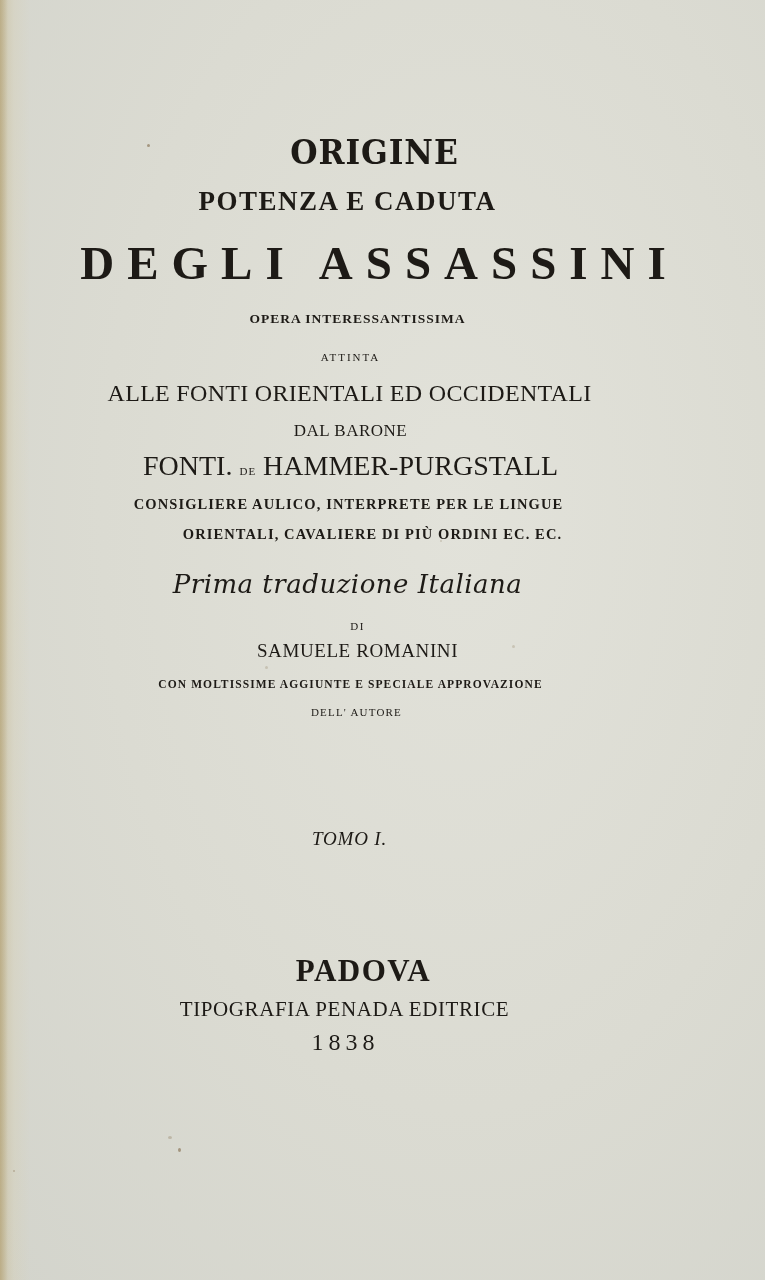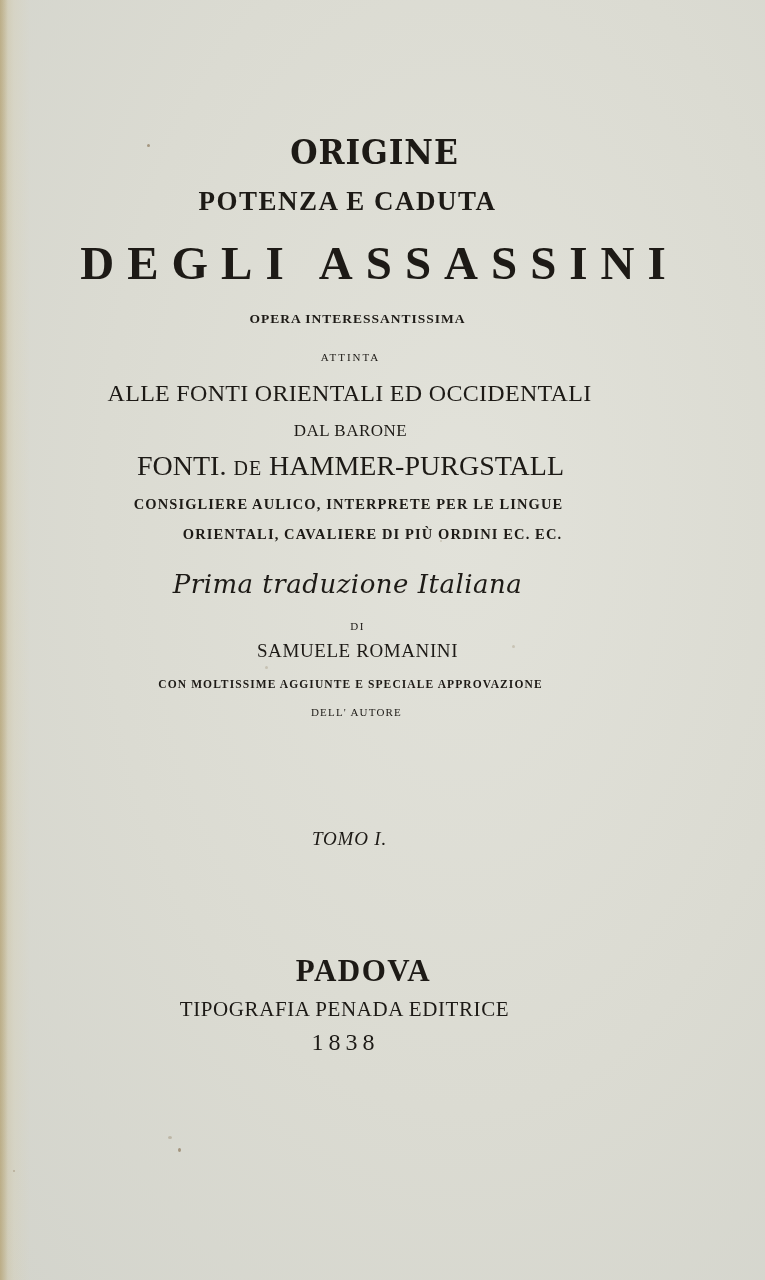--- a/index.html
+++ b/index.html
@@ -96,21 +96,21 @@
       left: -32px;
     }
     .l-gius {
       top: 452px;
       font-family: "Liberation Serif", serif;
       font-size: 28px;
       letter-spacing: 0px;
       left: -32px;
     }
     .l-gius .small {
-      font-size: 20px;
+      font-size: 11px;
       letter-spacing: 1px;
       margin-top: 16px;
     }
     .l-consigliere {
       top: 497px;
       font-family: "Liberation Serif", serif;
       font-weight: bold;
       font-size: 14.5px;
       letter-spacing: 1.1px;
       left: -34px;

